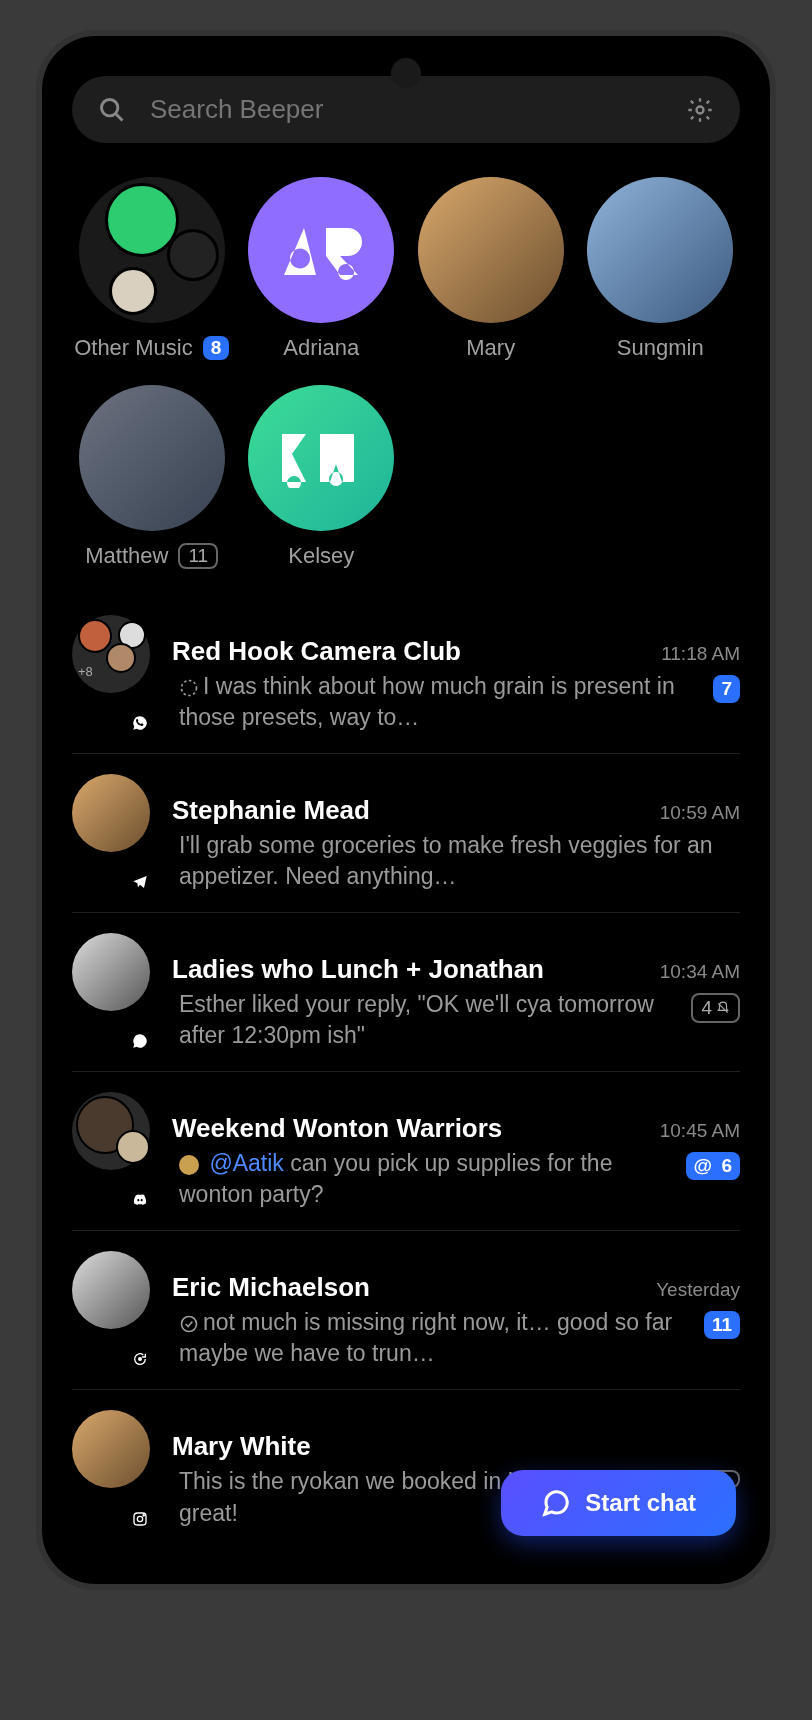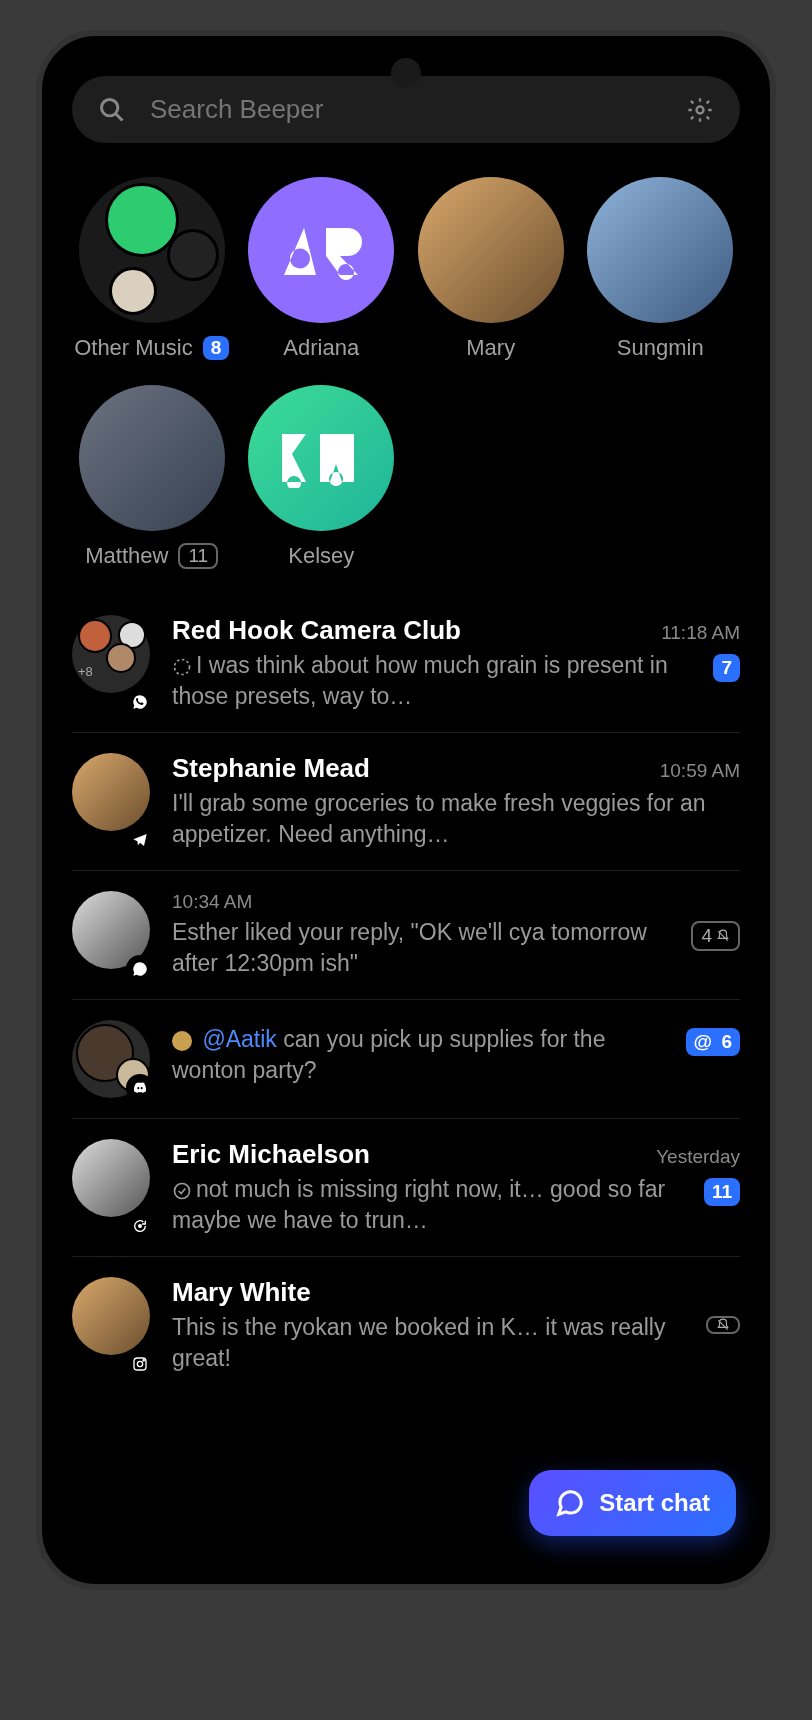--- a/index.html
+++ b/index.html
@@ -84,33 +84,33 @@
     font-size: 13px; color:#888;
   }
   .chat-network {
     position: absolute; bottom: -4px; right: -4px;
     width: 28px; height: 28px; border-radius: 50%;
     background: #000; border: 3px solid #000;
     display:flex; align-items:center; justify-content:center;
   }
   .chat-body { flex: 1; min-width: 0; }
   .chat-head { display:flex; justify-content:space-between; align-items:baseline; gap:10px; }
-  .chat-title { color: #fff; font-size: 26px; font-weight: 600; }
+  .chat-title { color: #fff; font-size: 26px; font-weight: 600; margin-top: 21px; }
   .chat-time { color: #8a8a8a; font-size: 19px; white-space:nowrap; }
-  .chat-preview { color: #9a9a9a; font-size: 23px; line-height: 1.35; margin-top: 4px; display:flex; gap:9px; }
+  .chat-preview { color: #9a9a9a; font-size: 23px; line-height: 1.35; margin-top: 4px; display:flex; gap:9px;margin-left:7px; }
   .chat-preview-text { flex:1; }
   .preview-icon { display:inline-block; vertical-align:middle; margin-right:4px; }
   .chat-right { display:flex; flex-direction:column; align-items:flex-end; gap:8px; padding-top:4px;}
   .mention-user { color:#4d8aff; }
   
   .fab {
     position: absolute; right: 34px; bottom: 48px;
     background: linear-gradient(135deg, #5a4fff, #2b6fff);
     color: #fff; border-radius: 22px;
-    padding: 18px 26px; display:flex; align-items:center; gap:14px;
+    padding: 18px 40px; display:flex; align-items:center; gap:14px;
     font-size: 24px; font-weight: 600; cursor:pointer;
     box-shadow: 0 8px 24px rgba(40,80,255,0.4);
   }
   
   .photo { background: linear-gradient(135deg,#6b7280,#374151); }
   .photo-warm { background: linear-gradient(135deg,#d9a86c,#6b4e2e); }
   .photo-cool { background: linear-gradient(135deg,#8fb3d9,#3d5a80); }
   .gray { background:#2a2a2a; }
   .bw { background: linear-gradient(135deg,#ddd,#555); }
   svg { display:block; }
@@ -259,20 +259,21 @@
       <div class="chat-avatar-wrap">
         <div class="chat-avatar bw"></div>
         <div class="chat-network">
           <svg width="16" height="16" viewBox="0 0 24 24" fill="#fff">
               <path d="M12 2a10 10 0 0 0-8.7 15L2 22l5.2-1.3A10 10 0 1 0 12 2z"></path>
             </svg>
         </div>
       </div>
       <div class="chat-body">
         <div class="chat-head">
+          <span class="chat-title">Ladies who Lunch + Jonathan</span>
           <span class="chat-time">10:34 AM</span>
         </div>
         <div class="chat-preview">
           <div class="chat-preview-text"><span>Esther liked your reply, "OK we'll cya tomorrow after 12:30pm ish"</span></div>
           <div class="chat-right">
             <span class="badge-outline">
               <span>4</span>
               <svg width="14" height="14" viewBox="0 0 24 24" fill="none" stroke="#aaa" stroke-width="2">
                   <path d="M18 8a6 6 0 0 0-12 0v5l-2 3h16l-2-3zM4 4l16 16"></path>
                 </svg>
@@ -288,20 +289,24 @@
           <div style="position:absolute;width:58px;height:58px;border-radius:50%;background:#4a3a2e;left:4px;top:4px;border:2px solid #000"></div>
           <div style="position:absolute;width:34px;height:34px;border-radius:50%;background:#c9b89a;right:0;bottom:6px;border:2px solid #000"></div>
         </div>
         <div class="chat-network">
           <svg width="16" height="16" viewBox="0 0 24 24" fill="#fff">
               <path d="M20 5c-1.5-.7-3-1.2-4.7-1.4l-.3.6c-1.3-.2-2.7-.2-4 0l-.3-.6C9 3.8 7.5 4.3 6 5 3.3 9 2.6 13 3 17c1.8 1.3 3.5 2.1 5.2 2.6l.8-1.3c-.4-.2-.9-.4-1.3-.6l.3-.2c2.5 1.2 5.5 1.2 8 0l.3.2c-.4.2-.8.4-1.3.6l.8 1.3c1.7-.5 3.4-1.3 5.2-2.6.5-4.7-.7-8.6-3-12zM9.5 14c-.8 0-1.5-.8-1.5-1.7S8.7 10.5 9.5 10.5 11 11.3 11 12.3 10.3 14 9.5 14zm5 0c-.8 0-1.5-.8-1.5-1.7s.7-1.8 1.5-1.8 1.5.8 1.5 1.8-.7 1.7-1.5 1.7z"></path>
             </svg>
         </div>
       </div>
       <div class="chat-body">
+        <div class="chat-head">
+          <span class="chat-title">Weekend Wonton Warriors</span>
+          <span class="chat-time">10:45 AM</span>
+        </div>
         <div class="chat-preview">
           <div class="chat-preview-text">
             <span class="preview-icon" style="width:20px;height:20px;border-radius:50%;background:#c9a050;display:inline-block;vertical-align:middle"></span>
             <span class="mention-user">@Aatik</span><span> can you pick up supplies for the wonton party?</span>
           </div>
           <div class="chat-right">
             <span class="badge-mention">@&nbsp;<span>6</span></span>
           </div>
         </div>
       </div>

